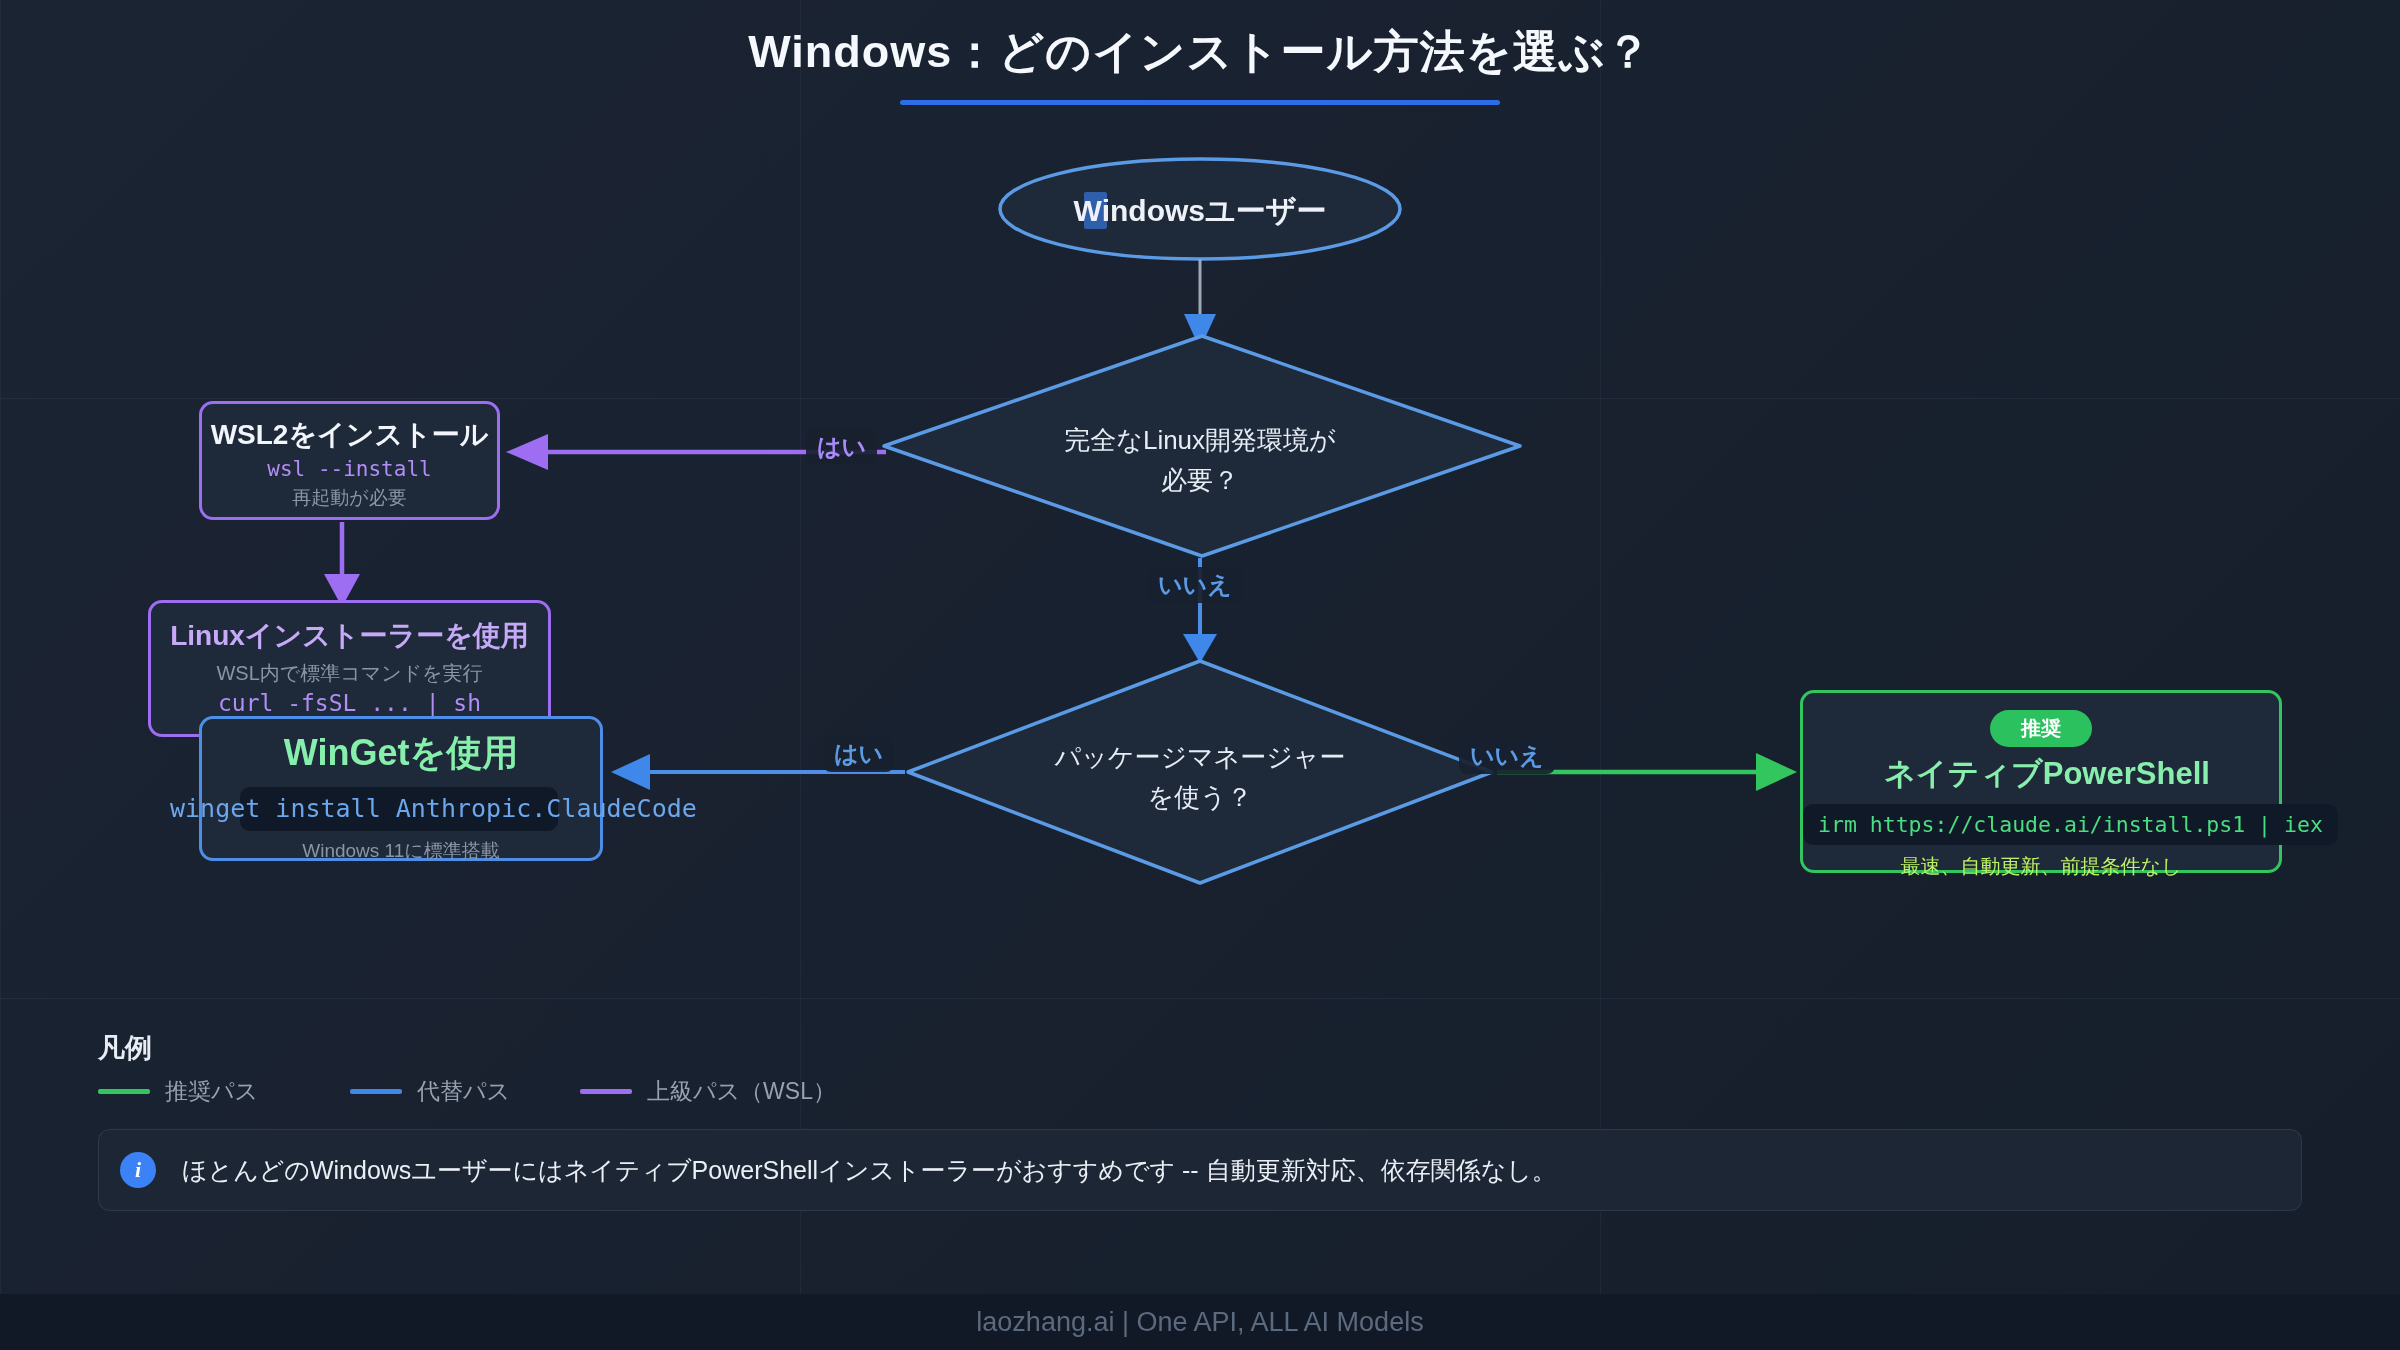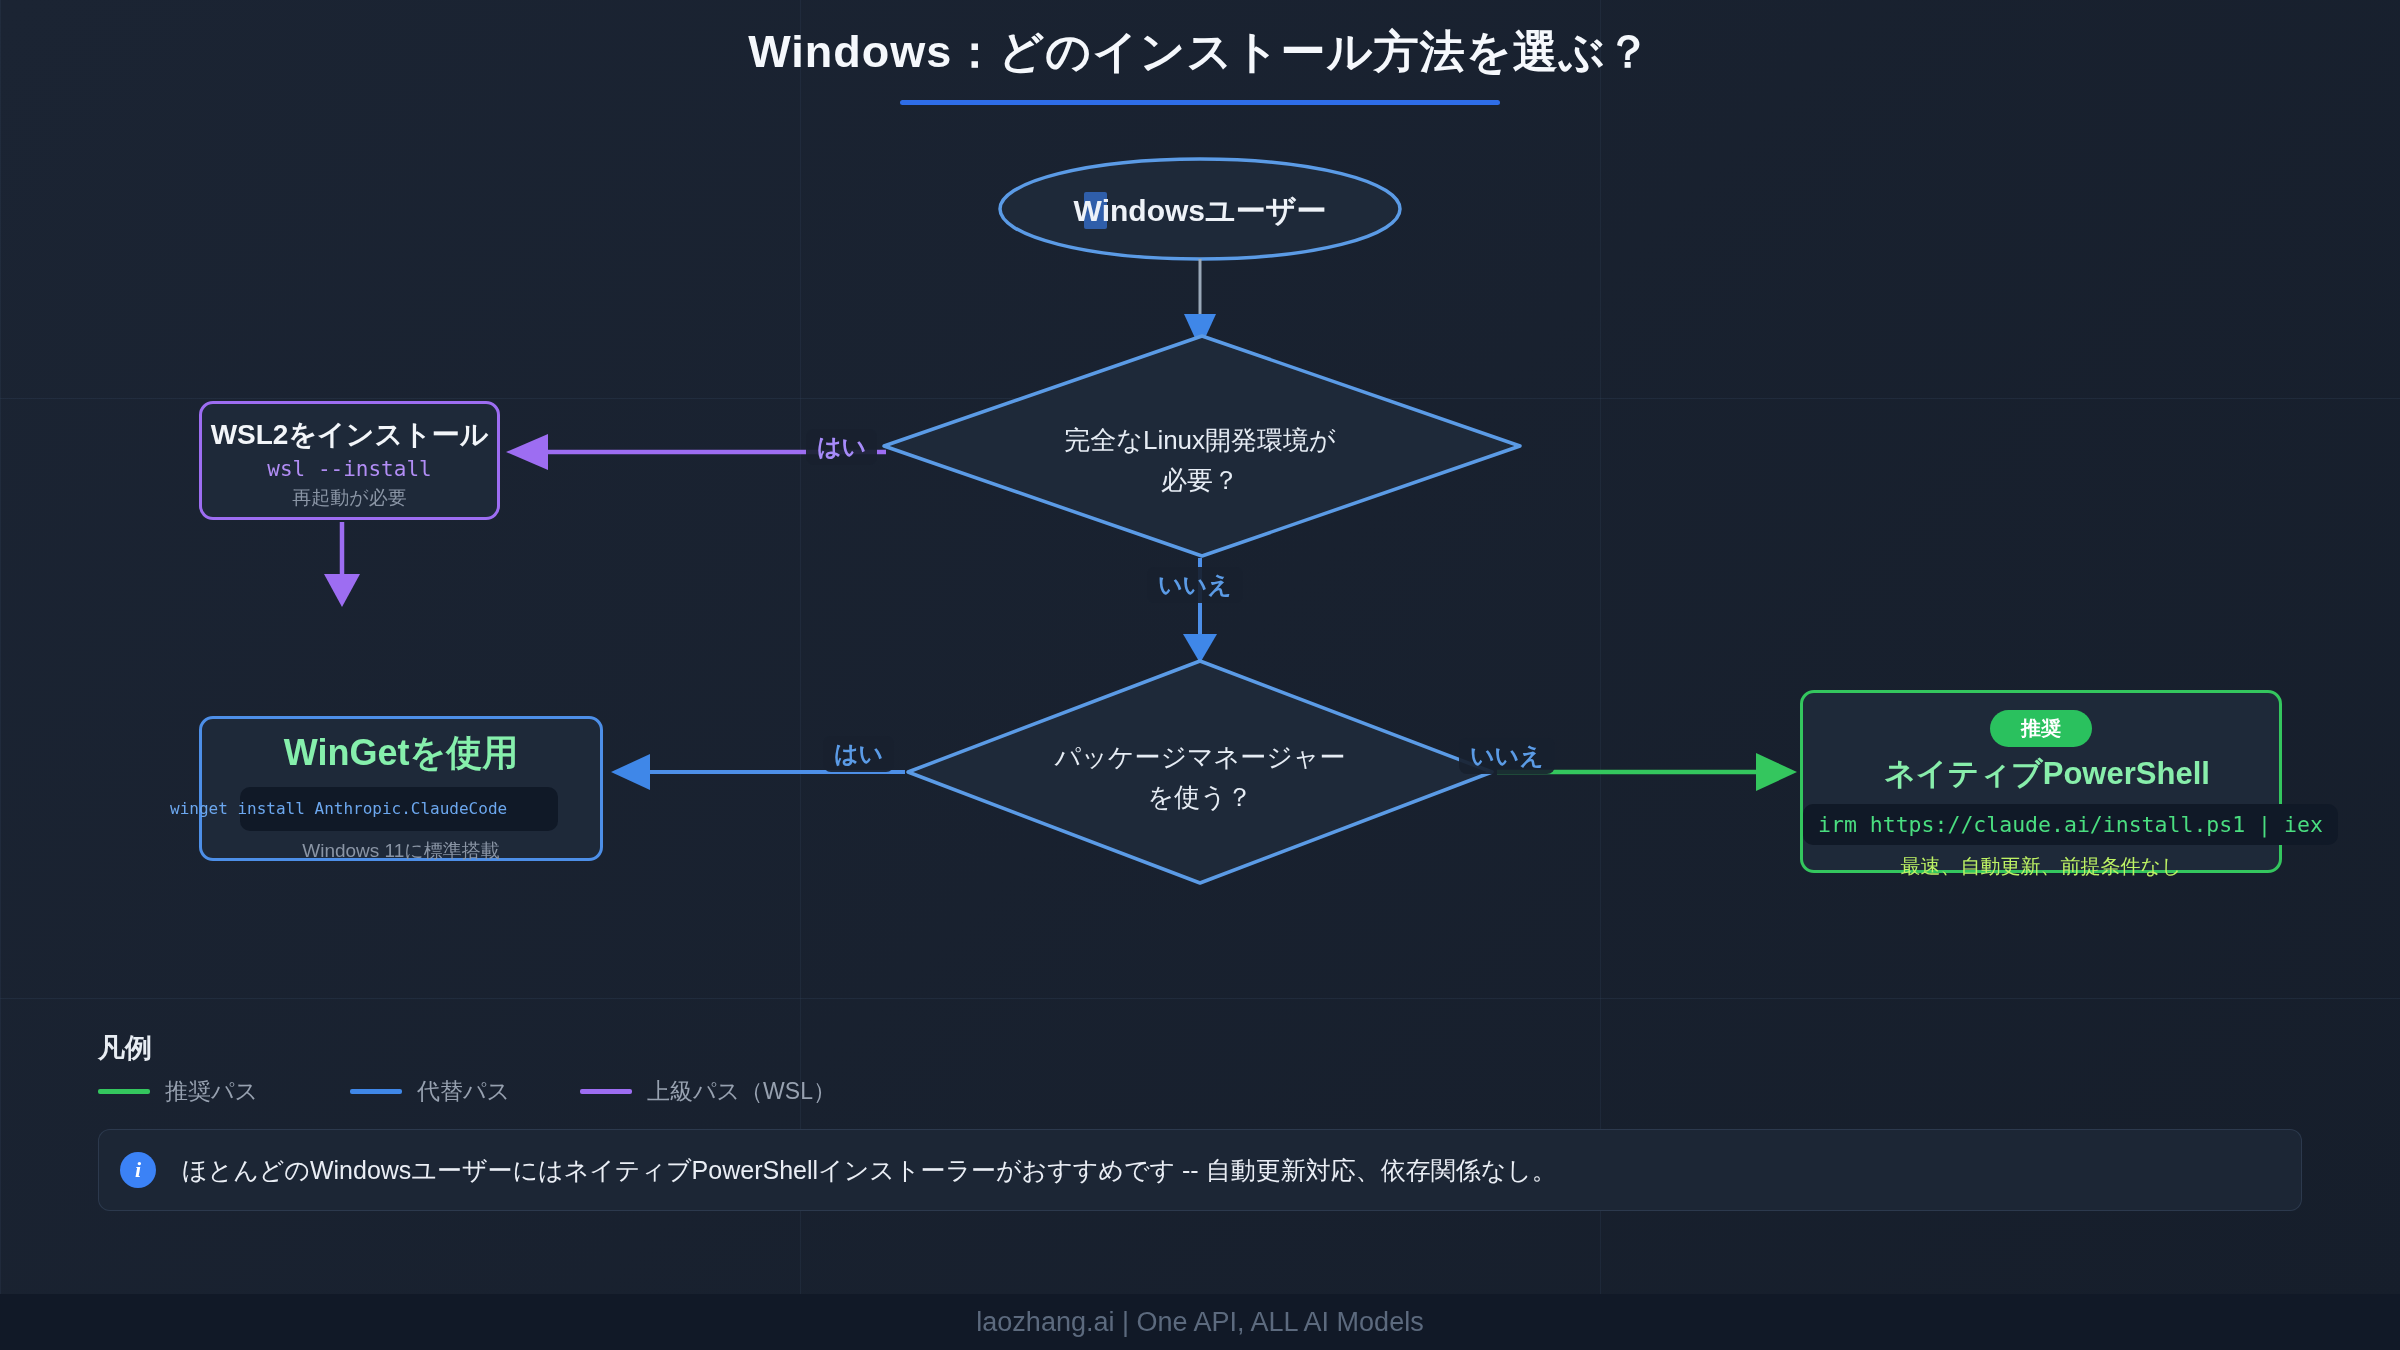--- a/index.html
+++ b/index.html
@@ -70,21 +70,21 @@
   .box-sub  { font-size:20px; color:#8a95a5; margin-top:5px; }
   .box-code { font-family:"DejaVu Sans Mono","Liberation Mono",monospace;
               font-size:21px; color:#b28df5; margin-top:3px; }
   .box-note { font-size:19px; color:#8a95a5; margin-top:4px; }
 
   .winget-code { position:relative; margin-top:9px; height:44px; }
   .winget-code .pill-bg { position:absolute; left:38px; right:42px; top:0; bottom:0;
               background:#101927; border-radius:10px; }
   .winget-code .code-text { position:relative; line-height:44px; white-space:nowrap;
               font-family:"DejaVu Sans Mono","Liberation Mono",monospace;
-              font-size:16px; color:#6ca7ee; text-align:left; margin:0 -32px; }
+              font-size:25px; color:#6ca7ee; text-align:left; margin:0 -32px; }
 
   .ps-badge { display:inline-block; background:#2ac15e; color:#ffffff;
               font-size:20px; font-weight:700; padding:5px 31px; border-radius:999px; }
   .ps-code  { display:inline-block; background:#101927; border-radius:10px;
               padding:8px 15px; margin-top:9px; white-space:nowrap;
               font-family:"DejaVu Sans Mono","Liberation Mono",monospace;
               font-size:21.5px; color:#4ade80; }
   .ps-note  { font-size:20px; color:#bef264; margin-top:8px; }
 
   
@@ -192,20 +192,25 @@
   <div class="abs edge-label blue" id="no1">いいえ</div>
   <div class="abs edge-label blue" id="yes2">はい</div>
   <div class="abs edge-label blue" id="no2">いいえ</div>
 
   <div class="abs node-box purple-box" id="wsl2-box">
     <div class="box-title">WSL2をインストール</div>
     <div class="box-code">wsl --install</div>
     <div class="box-note">再起動が必要</div>
   </div>
 
+  <div class="abs node-box purple-box" id="linux-box">
+    <div class="box-title purple">Linuxインストーラーを使用</div>
+    <div class="box-sub">WSL内で標準コマンドを実行</div>
+    <div class="box-code" style="font-size:23px;">curl -fsSL ... | sh</div>
+  </div>
 
   <div class="abs node-box blue-box" id="winget-box">
     <div class="box-title blue">WinGetを使用</div>
     <div class="winget-code">
       <div class="pill-bg"></div>
       <div class="code-text">winget install Anthropic.ClaudeCode</div>
     </div>
     <div class="box-note" style="margin-top:7px;">Windows 11に標準搭載</div>
   </div>
 

